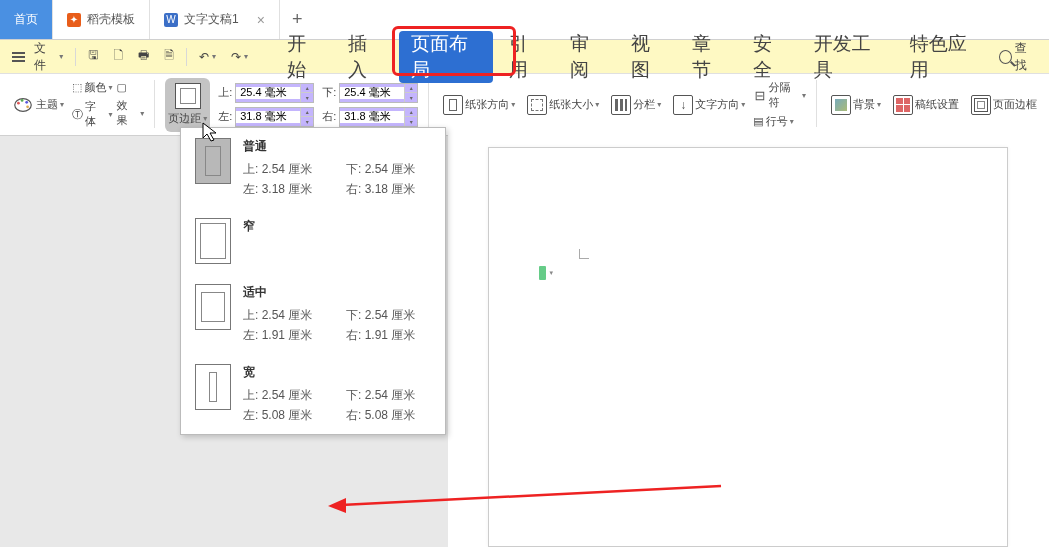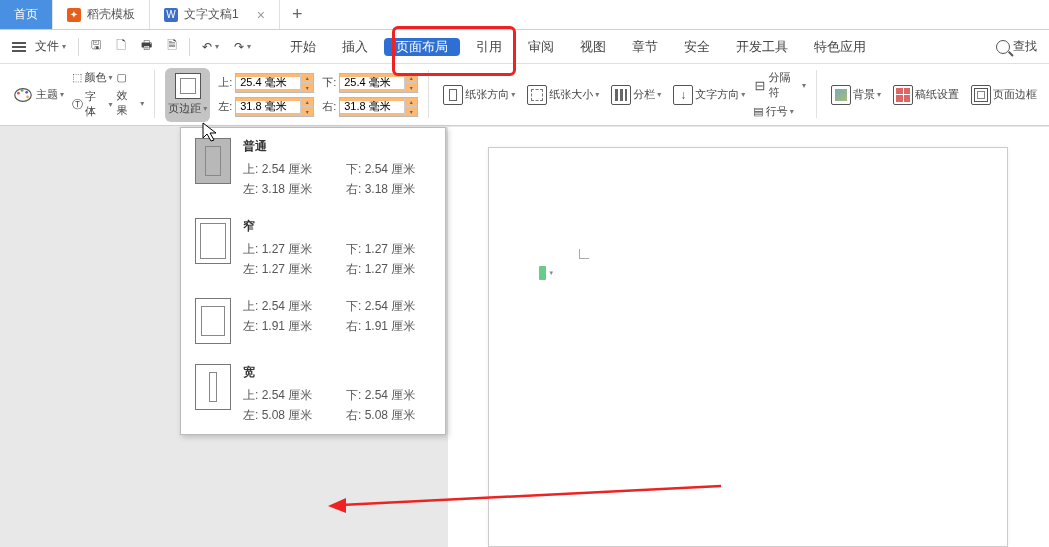--- a/index.html
+++ b/index.html
@@ -1,36 +1,36 @@
 <!DOCTYPE html>
 <html><head>
 <meta charset="utf-8">
 <style>
 * { box-sizing: border-box; margin: 0; padding: 0; font-family: "Microsoft YaHei", "PingFang SC", sans-serif; }
 body { background: #e8e8e8; width: 1049px; height: 547px; overflow: hidden; position: relative; }
 
 
-.tab-bar { display: flex; align-items: stretch; height: 30px; background: #fff; border-bottom: 1px solid #d0d0d0; }
+.tab-bar { display: flex; align-items: stretch; height: 40px; background: #fff; border-bottom: 1px solid #d0d0d0; }
 .tab { display: flex; align-items: center; padding: 0 14px; font-size: 12px; color: #555; gap: 6px; border-right: 1px solid #e0e0e0; cursor: pointer; }
 .tab.home { background: #4a90e2; color: #fff; font-weight: 500; }
 .tab .icon-sq { width: 14px; height: 14px; display: inline-flex; align-items: center; justify-content: center; border-radius: 2px; font-size: 10px; color: #fff; }
 .icon-daoke { background: #e85d1a; }
 .icon-docblue { background: #3b6fc7; }
 .tab-close { margin-left: 12px; color: #999; font-size: 14px; }
 .tab-add { padding: 0 12px; display: flex; align-items: center; color: #666; font-size: 18px; }
 
 
-.menu-bar { display: flex; align-items: center; height: 34px; background: #ffffff; border-bottom: 1px solid #e0e0e0; padding: 0 6px; gap: 3px; position: relative; }
+.menu-bar { display: flex; align-items: center; height: 34px; background: #fef9c3; border-bottom: 1px solid #e0e0e0; padding: 0 6px; gap: 3px; position: relative; }
 .menu-btn { display: flex; align-items: center; gap: 3px; padding: 4px 6px; font-size: 12px; color: #444; border-radius: 3px; cursor: pointer; }
 .sep { width: 1px; height: 18px; background: #d8d8d8; margin: 0 3px; }
 .file-menu { font-size: 12px; }
 .hamburger { display: inline-block; width: 14px; height: 2px; background: #555; box-shadow: 0 -4px 0 #555, 0 4px 0 #555; margin-right: 6px; }
 .chev { font-size: 8px; color: #777; }
 .menu-tabs { display: flex; gap: 6px; margin-left: 20px; align-items: center; }
-.menu-tab { padding: 6px 10px; font-size: 13px; color: #444; cursor: pointer; border-radius: 4px; }
+.menu-tab { padding: 6px 10px; font-size: 19px; color: #444; cursor: pointer; border-radius: 4px; }
 .menu-tab.active { background: #2d6fd2; color: #fff; font-weight: 500; padding: 0 12px; }
 .menu-right { margin-left: auto; display: flex; align-items: center; gap: 4px; }
 .search-icn { width: 14px; height: 14px; border: 1.5px solid #555; border-radius: 50%; position: relative; }
 .search-icn::after { content: ""; position: absolute; width: 6px; height: 1.5px; background: #555; right: -5px; bottom: -2px; transform: rotate(45deg); }
 
 
 .ribbon { display: flex; align-items: flex-start; background: #fff; height: 62px; padding: 6px 8px; border-bottom: 1px solid #d0d0d0; gap: 6px; }
 .ribbon-group { display: flex; align-items: center; gap: 4px; height: 100%; }
 .ribbon-big { display: flex; flex-direction: row; align-items: center; justify-content: center; height: 54px; padding: 2px 4px; gap: 2px; cursor: pointer; }
 .ribbon-big .ico { width: 22px; height: 22px; display: flex; align-items: center; justify-content: center; }
@@ -39,21 +39,21 @@
 .ribbon-small { display: flex; flex-direction: column; gap: 4px; justify-content: center; }
 .ribbon-small-row { display: flex; align-items: center; gap: 2px; font-size: 11px; color: #444; cursor: pointer; }
 
 .margin-btn { background: #c4c4c4; padding: 3px; border-radius: 6px; display: flex; flex-direction: column; align-items: center; gap: 2px; }
 .margin-icon { width: 26px; height: 26px; border: 1.5px solid #555; background: #fff; position: relative; }
 .margin-icon::before { content: ""; position: absolute; inset: 4px; border: 1px solid #888; }
 
 .margin-inputs { display: flex; flex-direction: column; gap: 4px; }
 .margin-row { display: flex; align-items: center; gap: 3px; }
 .margin-lbl { font-size: 11px; color: #444; width: 18px; text-align: right; }
-.spinner { display: flex; align-items: center; border: 1px solid #bbb; height: 20px; background: #fdba74; }
+.spinner { display: flex; align-items: center; border: 1px solid #bbb; height: 20px; background: #c4b5fd; }
 .spinner input { border: none; width: 64px; font-size: 11px; padding: 0 4px; outline: none; }
 .spinner .spins { display: flex; flex-direction: column; border-left: 1px solid #ccc; }
 .spinner .sp { width: 12px; height: 9px; font-size: 6px; display: flex; align-items: center; justify-content: center; color: #666; border-bottom: 1px solid #ccc; }
 .spinner .sp:last-child { border-bottom: none; }
 
 .small-ico { width: 20px; height: 20px; border: 1.5px solid #555; border-radius: 2px; display: inline-block; position: relative; }
 .ico-orient::before { content:""; position:absolute; inset: 3px 5px; border:1px solid #666; }
 .ico-size::before { content:""; position:absolute; inset:3px; border:1px dashed #777; }
 .ico-cols { display:flex; gap:2px; padding:3px; }
 .ico-cols span { flex:1; background:#666; }
@@ -326,31 +326,26 @@
         <span>下: 2.54 厘米</span>
         <span>左: 3.18 厘米</span>
         <span>右: 3.18 厘米</span>
       </div>
     </div>
   </div>
   <div class="dd-item">
     <div class="dd-thumb narrow"></div>
     <div class="dd-info">
       <div class="dd-title">窄</div>
-      <div class="dd-vals">
-        <span>上: 1.27 厘米</span>
-        <span>下: 1.27 厘米</span>
-        <span>左: 1.27 厘米</span>
-        <span>右: 1.27 厘米</span>
-      </div>
     </div>
   </div>
   <div class="dd-item">
     <div class="dd-thumb moderate"></div>
     <div class="dd-info">
+      <div class="dd-title">适中</div>
       <div class="dd-vals">
         <span>上: 2.54 厘米</span>
         <span>下: 2.54 厘米</span>
         <span>左: 1.91 厘米</span>
         <span>右: 1.91 厘米</span>
       </div>
     </div>
   </div>
   <div class="dd-item">
     <div class="dd-thumb wide"></div>

